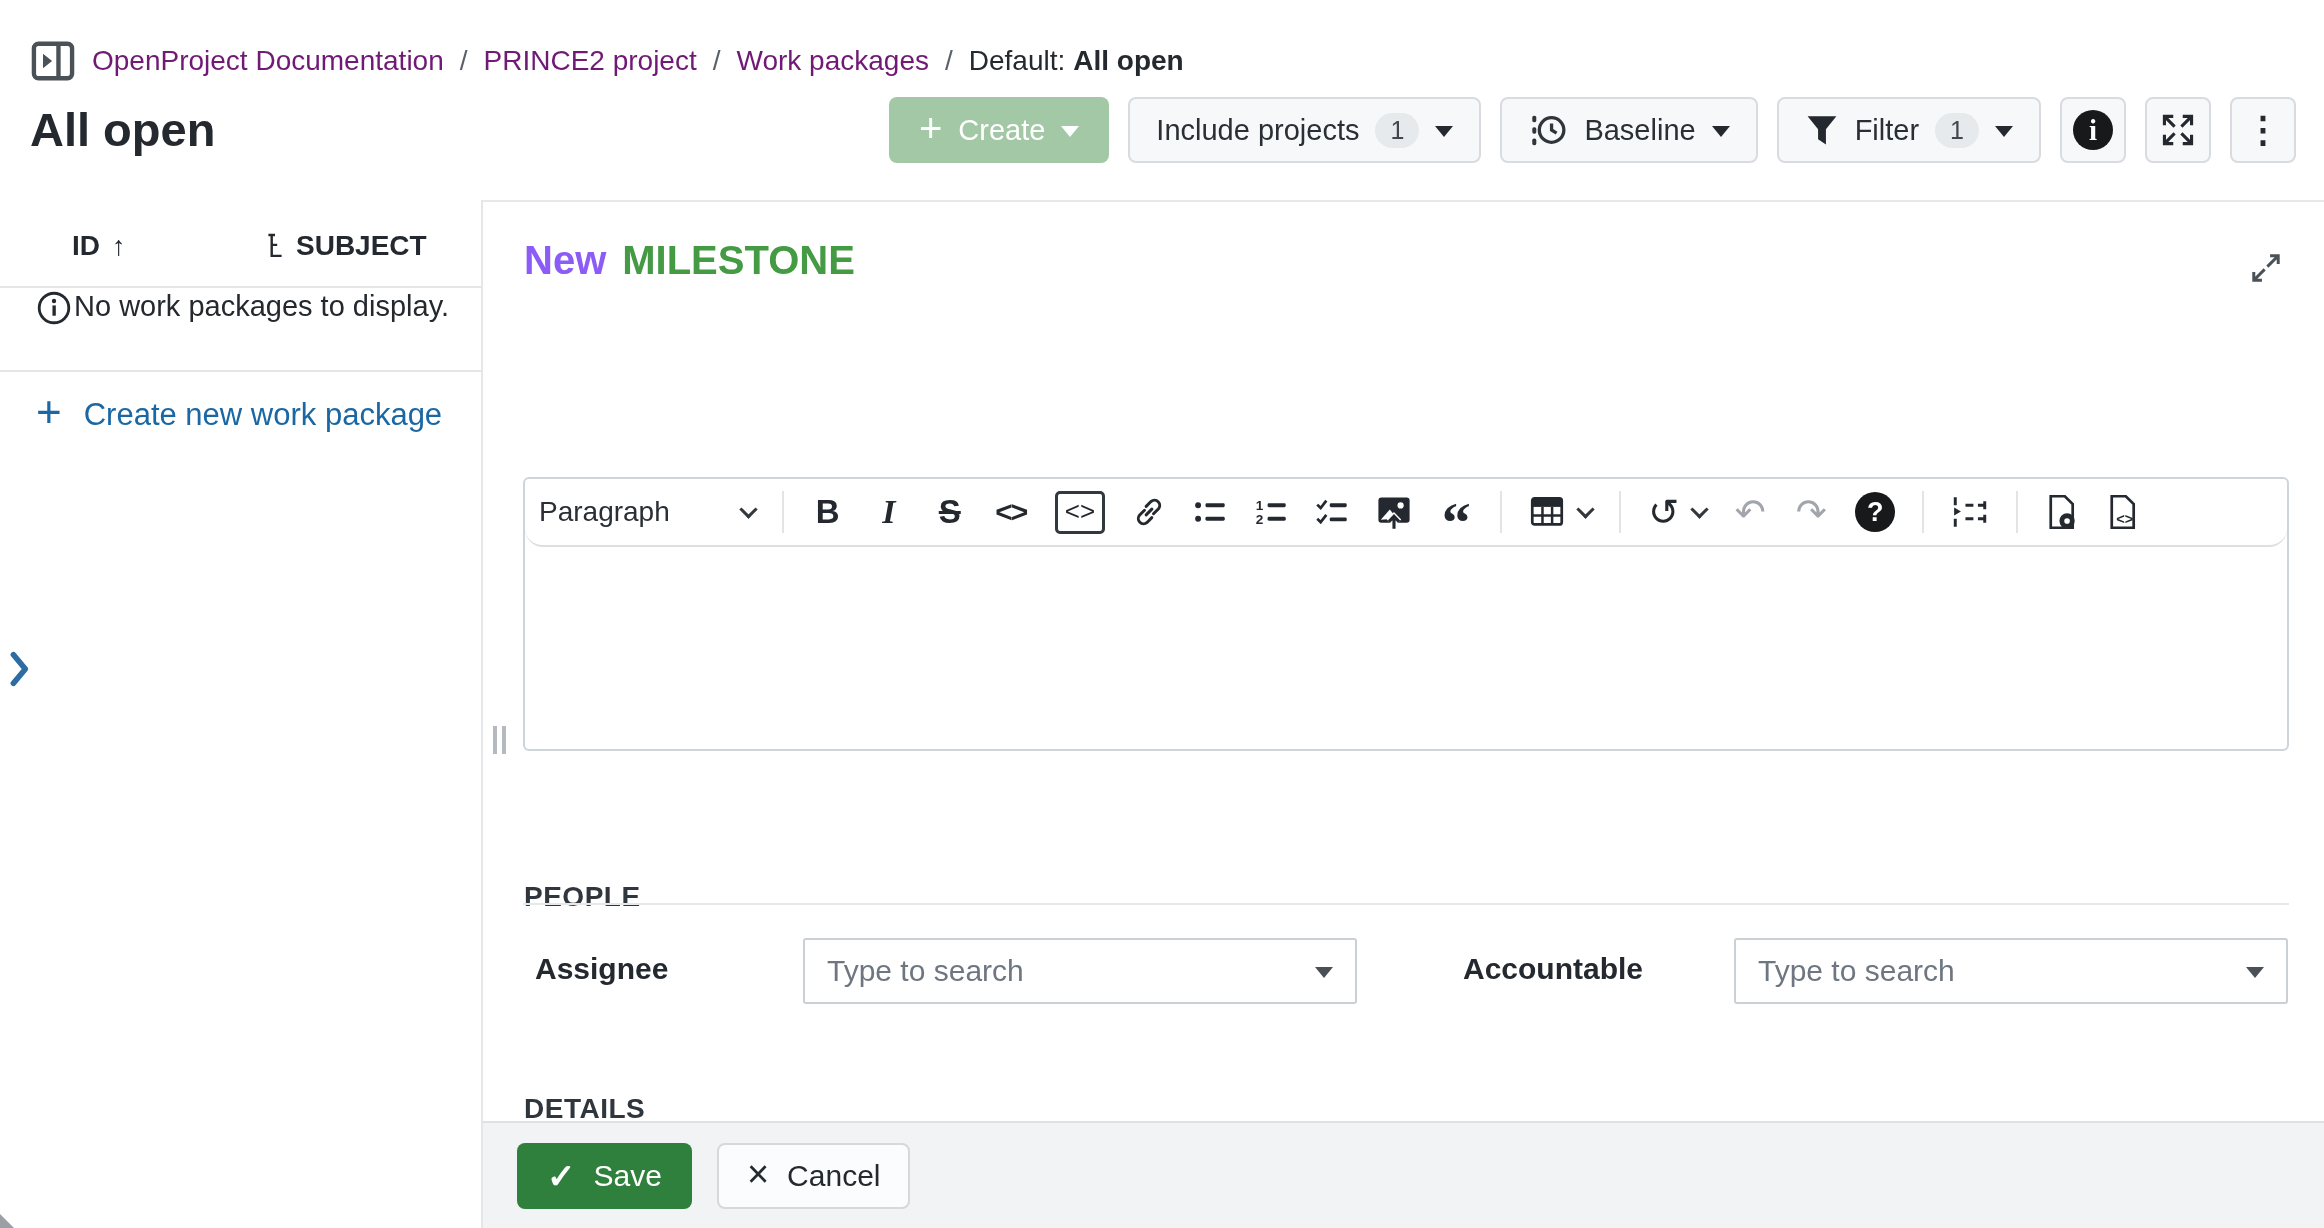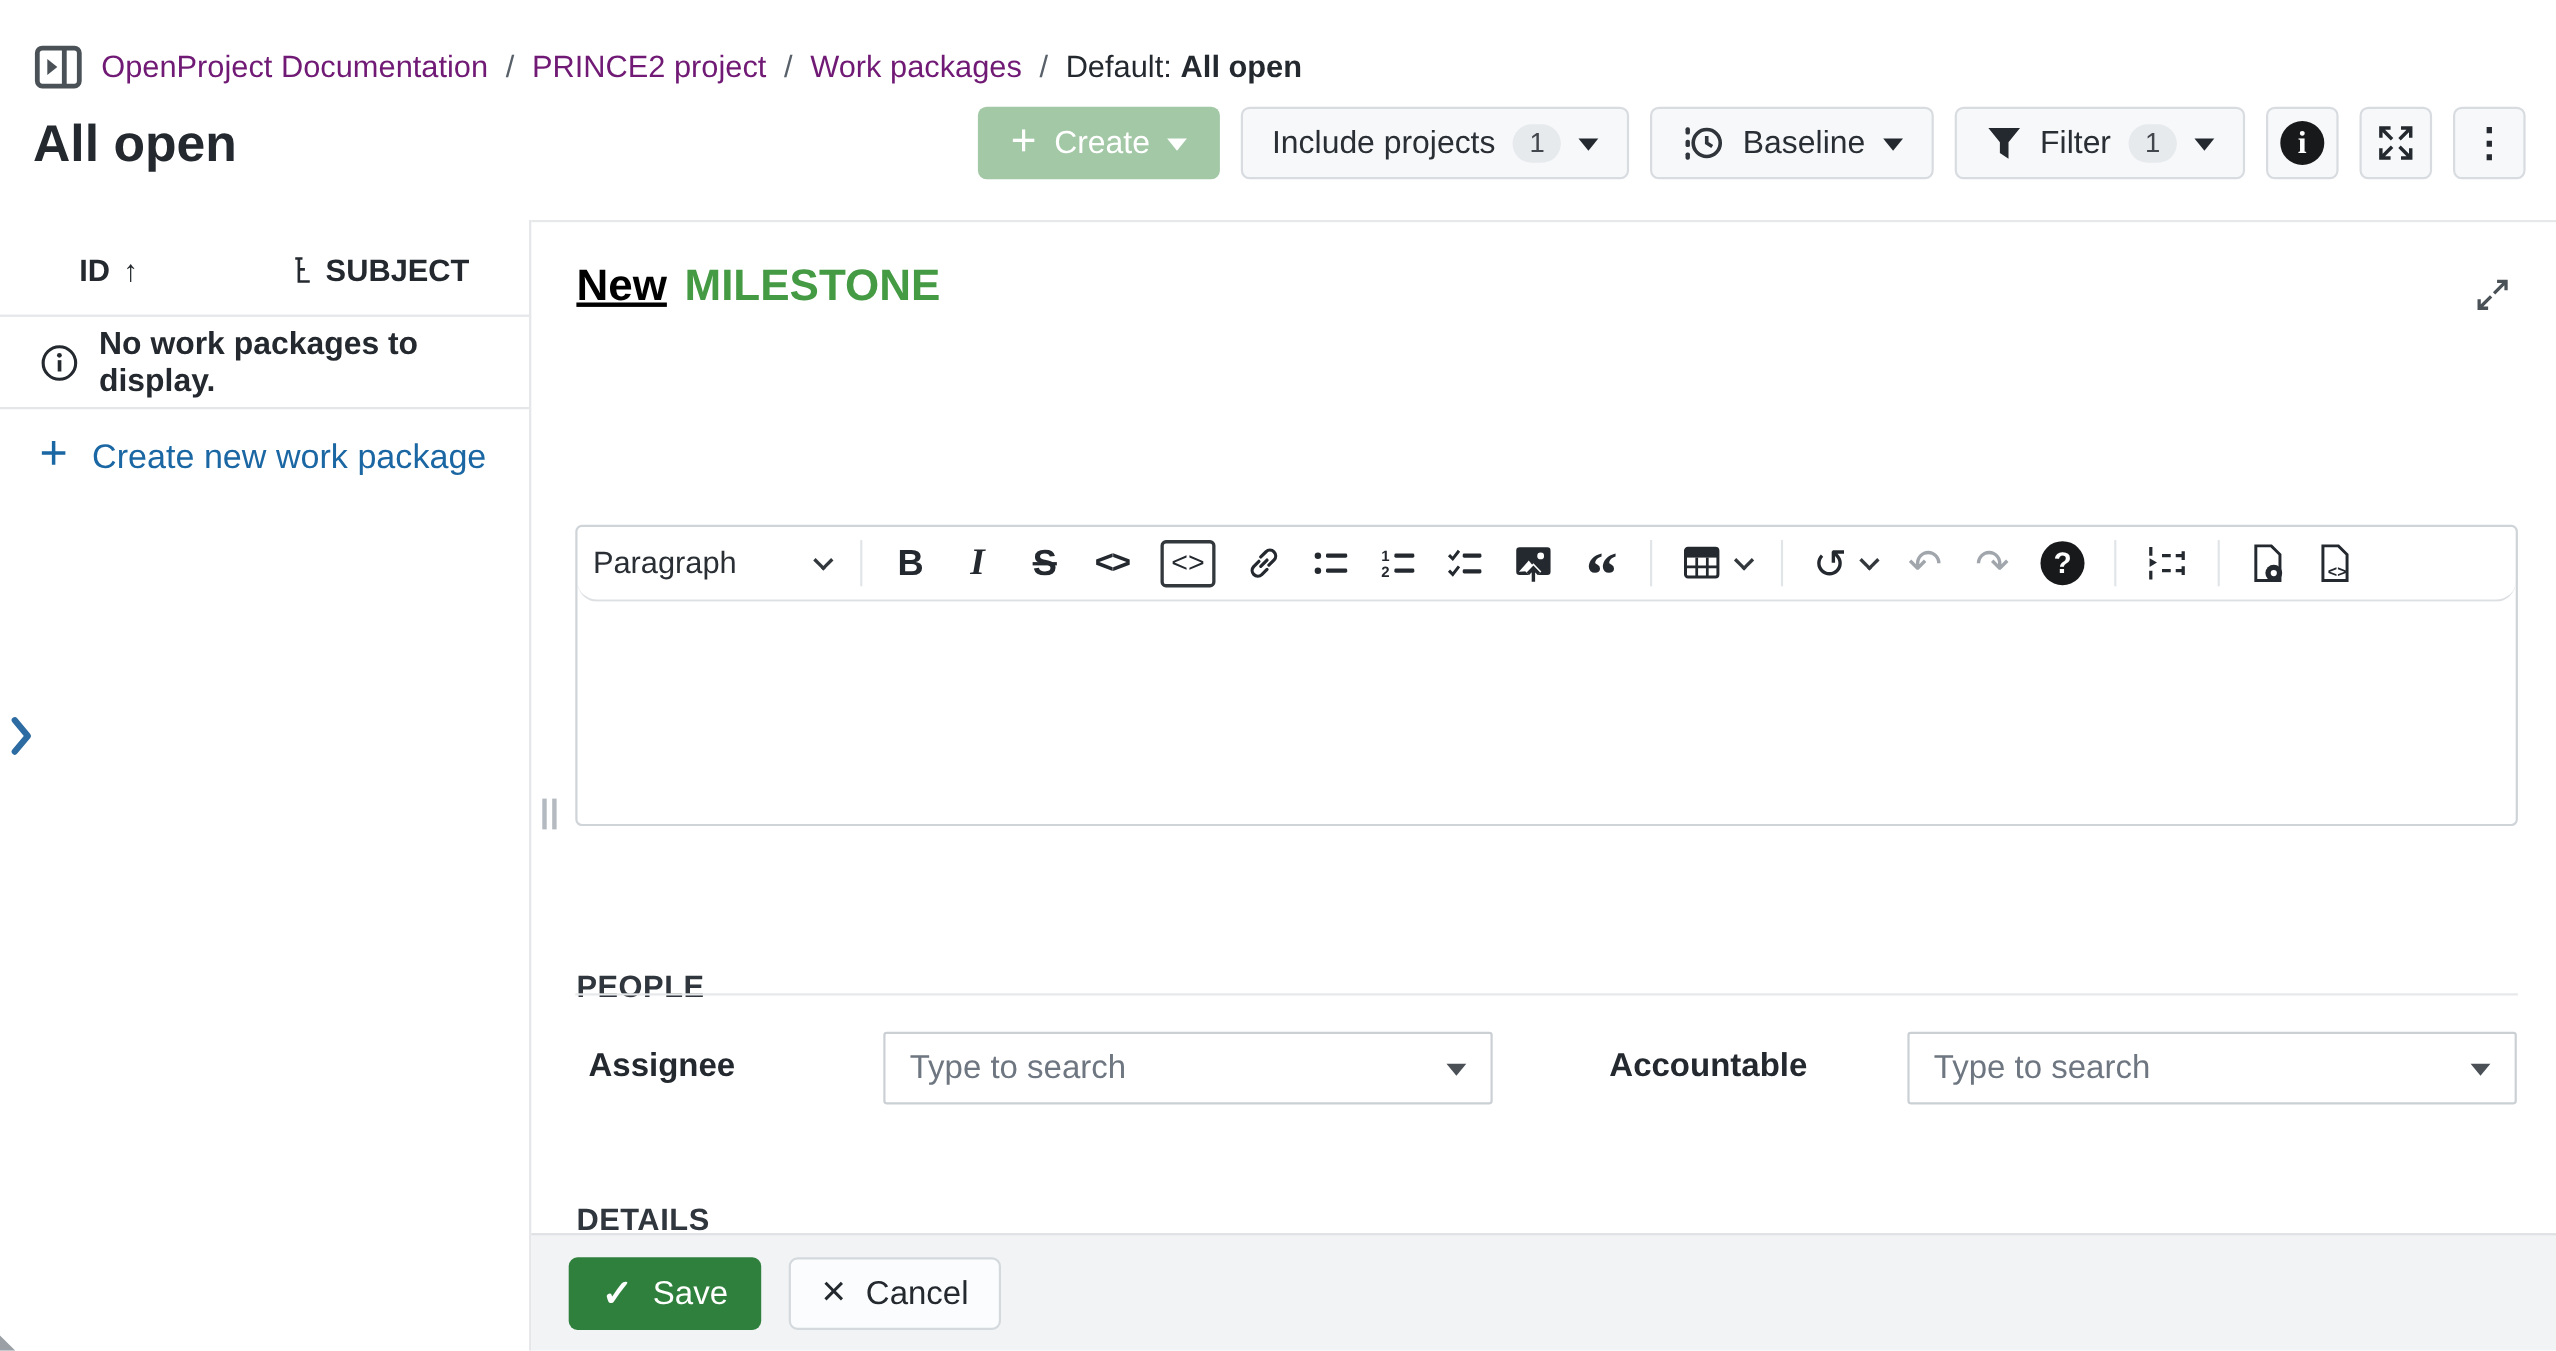--- a/index.html
+++ b/index.html
@@ -28,32 +28,32 @@
                  font-family:"Liberation Serif",serif; font-weight:700; font-size:29px; }
   .kebab { font-size:36px; font-weight:700; letter-spacing:0; color:#24292F; }
 
   
   .pane-divider { position:absolute; left:481px; top:200px; bottom:0; width:2px; background:#E4E6E9; }
   .wp-header { position:absolute; left:0; top:212px; width:481px; height:76px; border-bottom:2px solid #E4E6E9; font-size:28px; font-weight:700; }
   .wp-header .col-id { position:absolute; left:72px; top:18px; display:flex; gap:12px; align-items:center; cursor:pointer; }
   .sort-arrow { font-size:27px; font-weight:400; }
   .wp-header .col-subject { position:absolute; left:264px; top:18px; display:flex; gap:10px; align-items:center; cursor:pointer; }
   .empty-row { position:absolute; left:0; top:290px; width:481px; height:82px; border-bottom:2px solid #E4E6E9;
-               display:flex; align-items:center; gap:18px; padding-left:36px; font-size:29px; font-weight:700; }
+               display:flex; align-items:flex-start; gap:2px; padding-left:36px; font-size:29px; font-weight:400; }
   .create-wp-link { position:absolute; left:36px; top:395px; display:flex; align-items:center; gap:22px;
                     color:#1A67A3; font-size:31px; cursor:pointer; }
   .create-wp-link .plus { font-size:44px; font-weight:400; line-height:1; margin-top:-5px; }
   .collapse-chevron { position:absolute; left:6px; top:650px; width:26px; height:38px; cursor:pointer; }
   .corner-artifact { position:absolute; left:0; bottom:0; width:0; height:0;
                      border-left:14px solid #9AA0A6; border-top:14px solid transparent; }
 
   
   .form-top-border { position:absolute; left:483px; right:0; top:200px; height:2px; background:#E6E8EA; }
   .form-title { position:absolute; left:524px; top:238px; font-size:40px; font-weight:700; display:flex; gap:16px; }
-  .form-title .t-new { color:#000000; cursor:default;text-decoration:underline; }
+  .form-title .t-new { color:#8b5cf6; cursor:default; }
   .form-title .t-type { color:#459A44; cursor:pointer; }
   .expand-btn { position:absolute; left:2244px; top:246px; width:44px; height:44px; cursor:pointer; display:flex; align-items:center; justify-content:center; }
 
   .subject-input { position:absolute; left:523px; top:329px; width:1766px; height:68px;
                    border:2px solid #D6DBDF; border-radius:3px; font-size:30px; color:#24292F; padding:0 18px;
                    font-family:"Liberation Sans",sans-serif; outline:none; background:#fff; }
 
   .editor { position:absolute; left:523px; top:477px; width:1766px; height:274px; border:2px solid #CFD4D8; border-radius:6px; background:#fff; }
   .editor-toolbar { height:68px; border-bottom:2px solid #DCE0E3; display:flex; align-items:center; padding:0 8px; gap:27px;border-radius:18px; }
   .tb-item { display:flex; align-items:center; justify-content:center; min-width:34px; height:48px; cursor:pointer; color:#24292F; }

